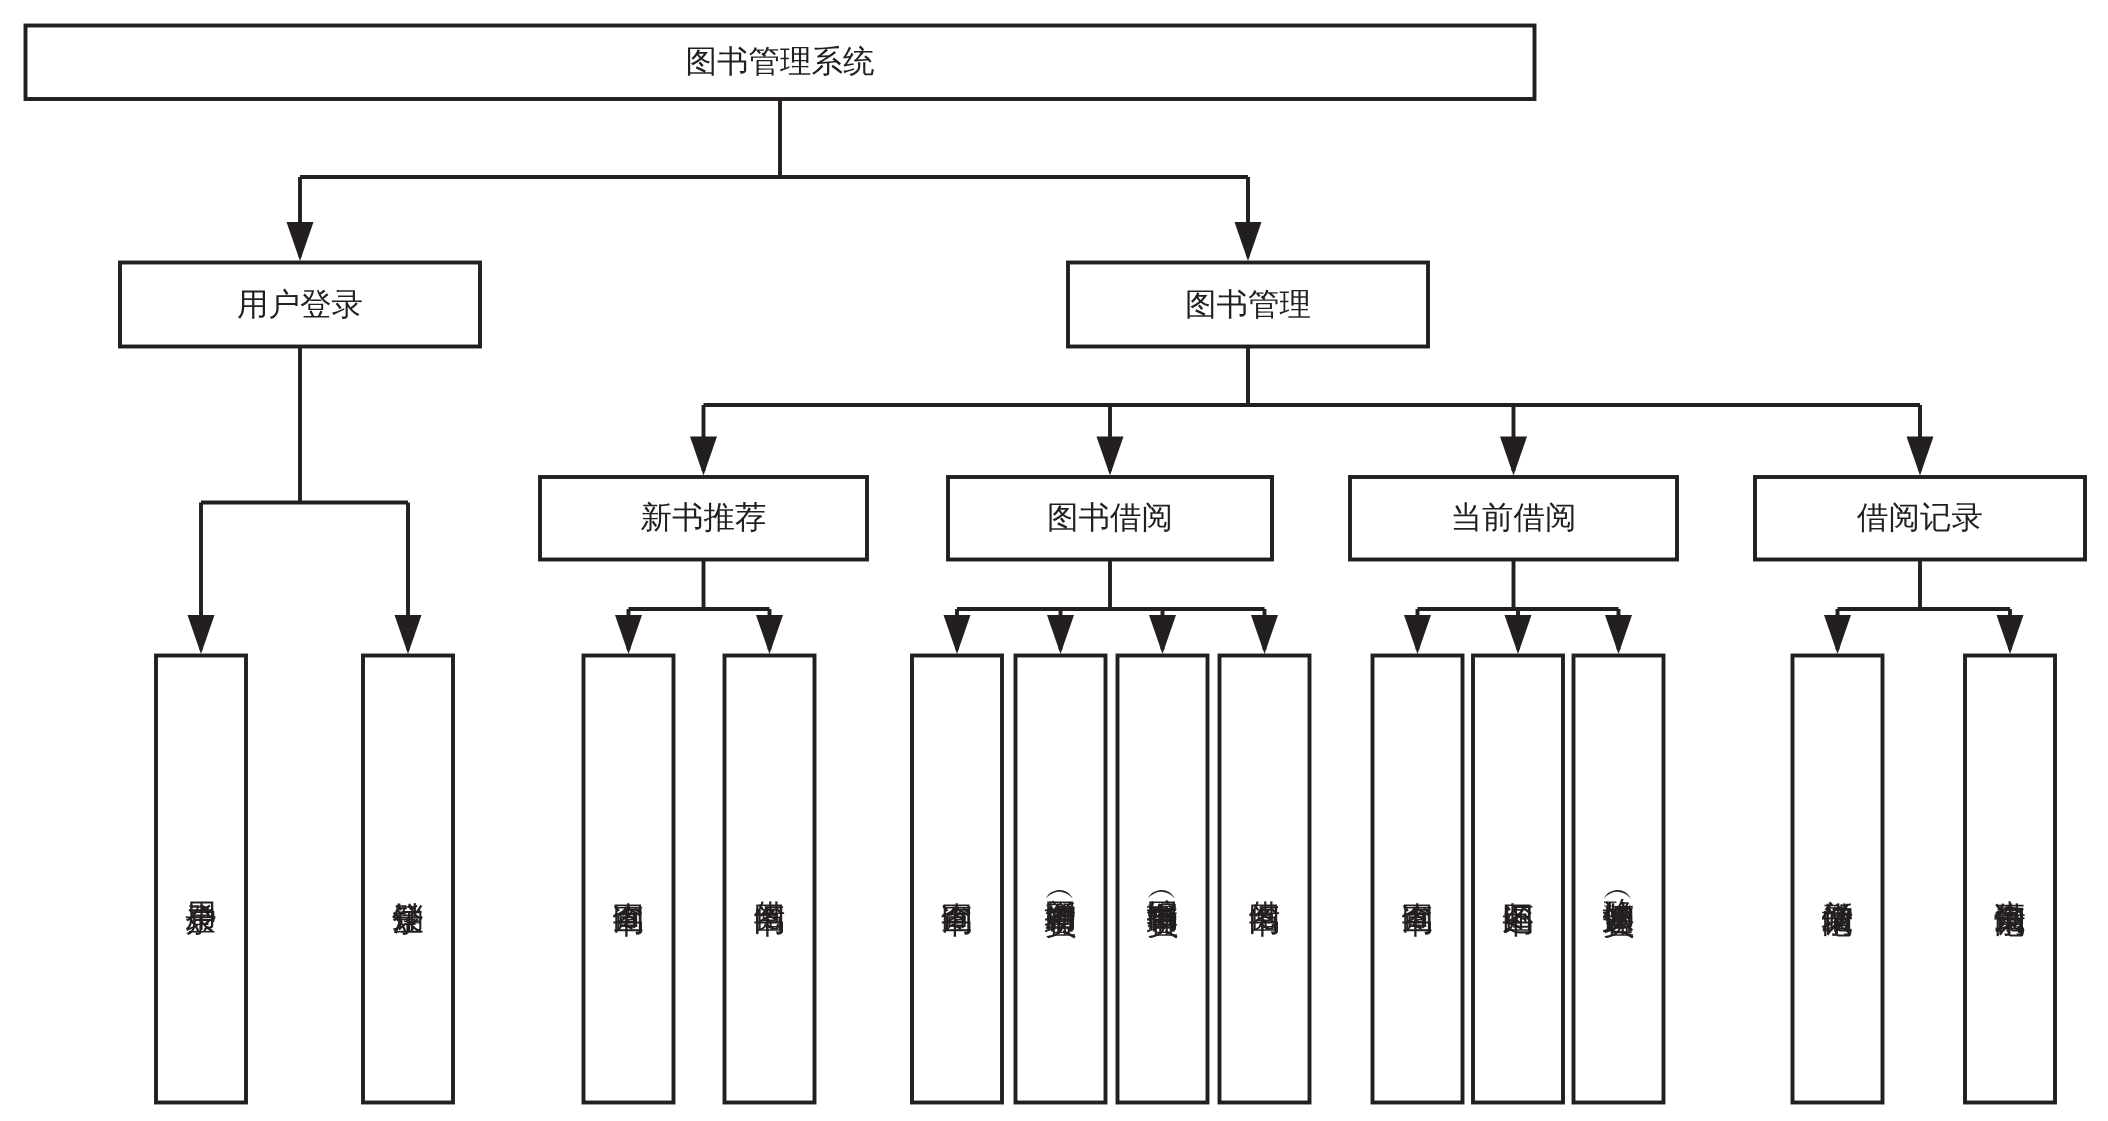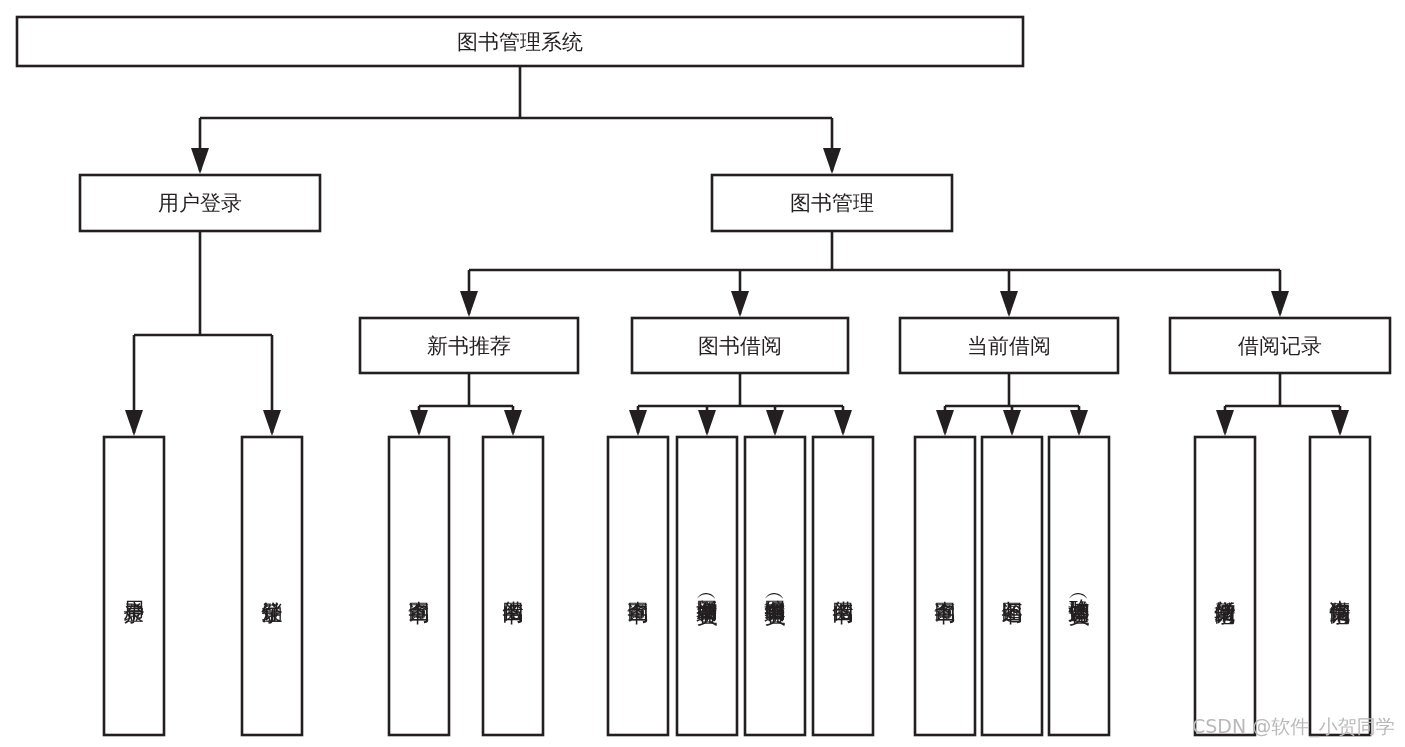--- a/index.html
+++ b/index.html
@@ -216,14 +216,13 @@
       <div class="vlabel" style="left: 677px; top: 437px; width: 60px; height: 298px;">新增图书（管理员）</div>
       <div class="vlabel" style="left: 745px; top: 437px; width: 60px; height: 298px;">编辑图书（管理员）</div>
       <div class="vlabel" style="left: 813px; top: 437px; width: 60px; height: 298px;">借阅图书</div>
       <div class="vlabel" style="left: 915px; top: 437px; width: 60px; height: 298px;">查询图书</div>
       <div class="vlabel" style="left: 982px; top: 437px; width: 60px; height: 298px;">归还图书</div>
       <div class="vlabel" style="left: 1049px; top: 437px; width: 60px; height: 298px;">确认归还（管理员）</div>
       <div class="vlabel" style="left: 1195px; top: 437px; width: 60px; height: 298px;">新增借阅记录</div>
       <div class="vlabel" style="left: 1310px; top: 437px; width: 60px; height: 298px;">查询借阅记录</div>
     </div>
 
-  <div class="watermark">CSDN @软件_小贺同学</div>
 </div>
 
 </body></html>

